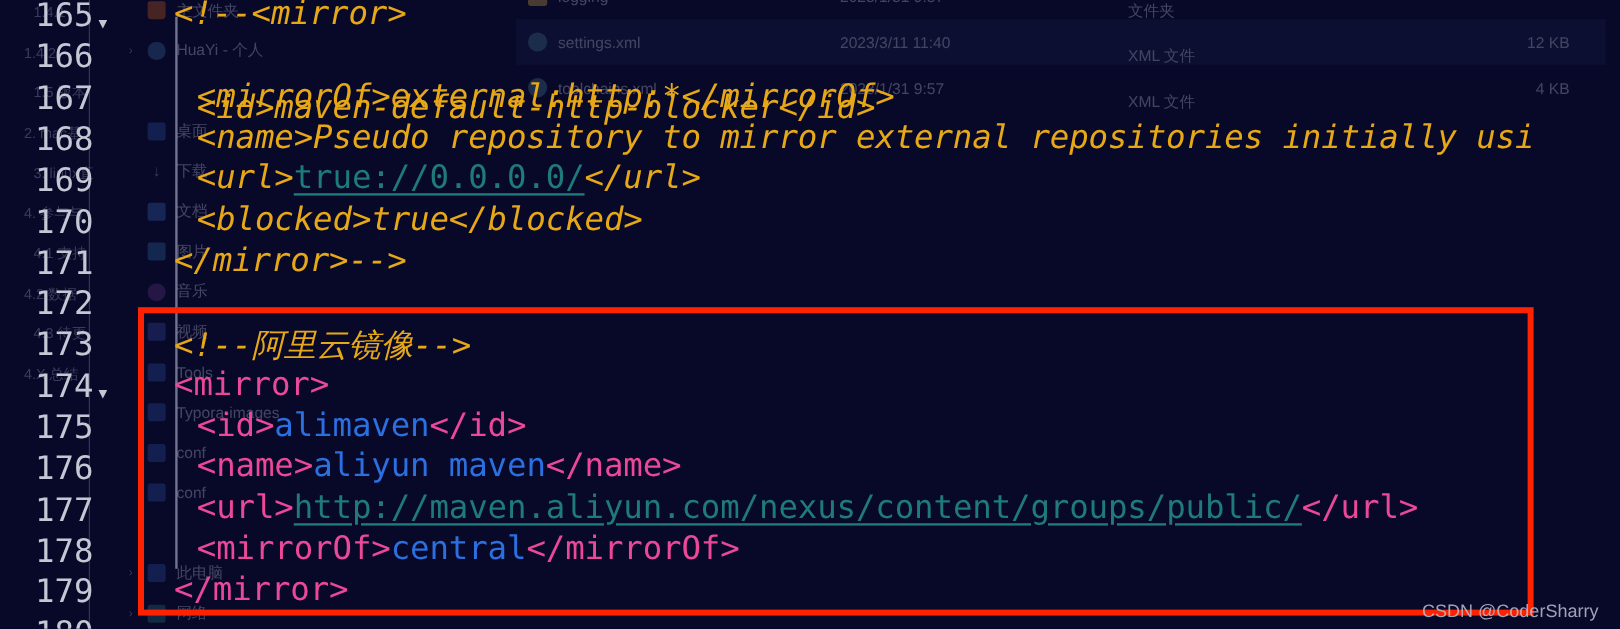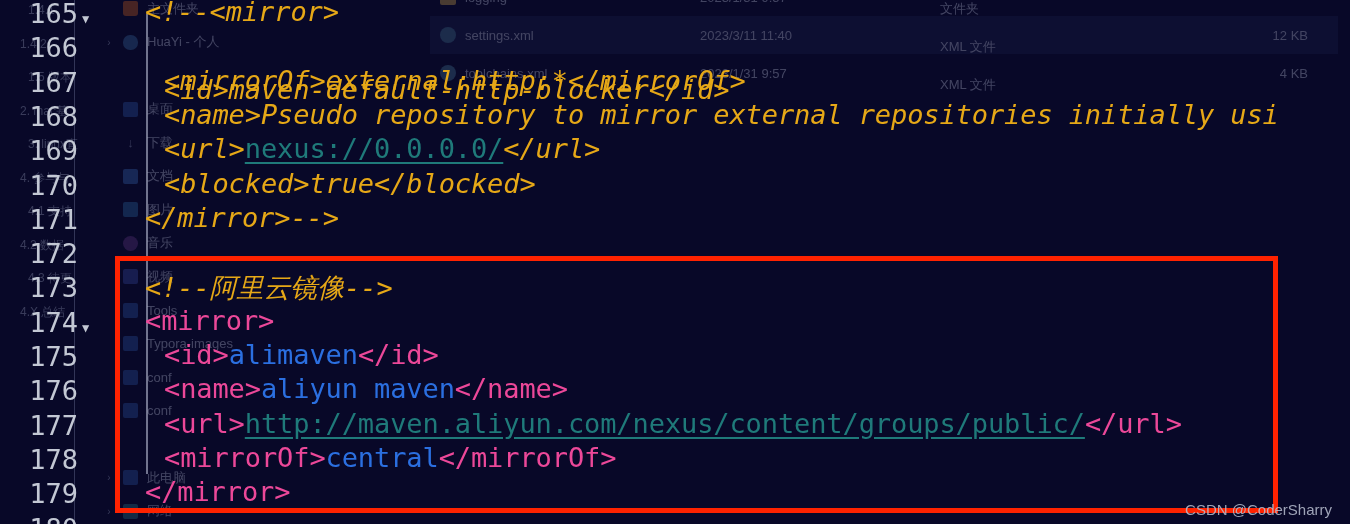--- a/index.html
+++ b/index.html
@@ -344,21 +344,21 @@
       <div class="ln" style="top: 478.2px;">179</div>
       <div class="ln" style="top: 512.5px;">180</div>
     </div>
 
   <div class="codearea">
     <div class="indent-guide"></div>
   <div class="code-line" style="top: -4px; left: 41px;"><span class="tok-cmt">&lt;!--&lt;mirror&gt;</span></div>
       <div class="code-line" style="top: 30.3px; left: 60px; margin-top: 44px;"><span class="tok-cmt">&lt;id&gt;maven-default-http-blocker&lt;/id&gt;</span></div>
       <div class="code-line" style="top: 64.6px; left: 60px;"><span class="tok-cmt">&lt;mirrorOf&gt;external:http:*&lt;/mirrorOf&gt;</span></div>
       <div class="code-line" style="top: 98.9px; left: 60px;"><span class="tok-cmt">&lt;name&gt;Pseudo repository to mirror external repositories initially usi</span></div>
-      <div class="code-line" style="top: 133.2px; left: 60px;"><span class="tok-cmt">&lt;url&gt;</span><span class="tok-cmtlink">nexus://0.0.0.0/</span><span class="tok-cmt">&lt;/url&gt;</span></div>
+      <div class="code-line" style="top: 133.2px; left: 60px;"><span class="tok-cmt">&lt;url&gt;</span><span class="tok-cmtlink">true://0.0.0.0/</span><span class="tok-cmt">&lt;/url&gt;</span></div>
       <div class="code-line" style="top: 167.5px; left: 60px;"><span class="tok-cmt">&lt;blocked&gt;true&lt;/blocked&gt;</span></div>
       <div class="code-line" style="top: 201.8px; left: 41px;"><span class="tok-cmt">&lt;/mirror&gt;--&gt;</span></div>
       <div class="code-line" style="top: 236.1px; left: 22px;"></div>
       <div class="code-line" style="top: 270.4px; left: 41px;"><span class="tok-cmt">&lt;!--阿里云镜像--&gt;</span></div>
       <div class="code-line" style="top: 304.7px; left: 41px;"><span class="tok-tag">&lt;mirror&gt;</span></div>
       <div class="code-line" style="top: 339px; left: 60px;"><span class="tok-tag">&lt;id&gt;</span><span class="tok-text">alimaven</span><span class="tok-tag">&lt;/id&gt;</span></div>
       <div class="code-line" style="top: 373.3px; left: 60px;"><span class="tok-tag">&lt;name&gt;</span><span class="tok-text">aliyun maven</span><span class="tok-tag">&lt;/name&gt;</span></div>
       <div class="code-line" style="top: 407.6px; left: 60px;"><span class="tok-tag">&lt;url&gt;</span><span class="tok-link">http://maven.aliyun.com/nexus/content/groups/public/</span><span class="tok-tag">&lt;/url&gt;</span></div>
       <div class="code-line" style="top: 441.9px; left: 60px;"><span class="tok-tag">&lt;mirrorOf&gt;</span><span class="tok-text">central</span><span class="tok-tag">&lt;/mirrorOf&gt;</span></div>
       <div class="code-line" style="top: 476.2px; left: 41px;"><span class="tok-tag">&lt;/mirror&gt;</span></div>

